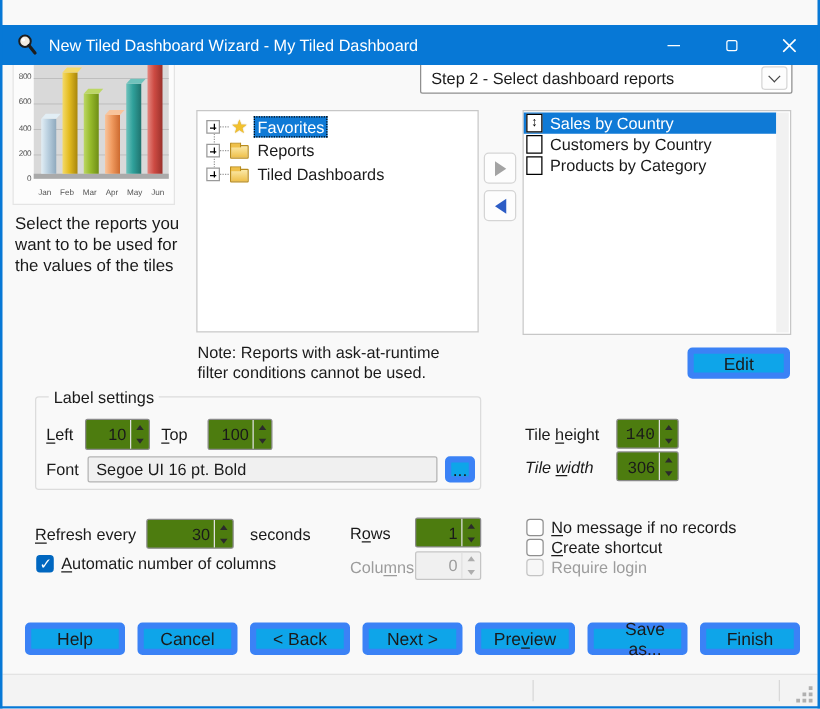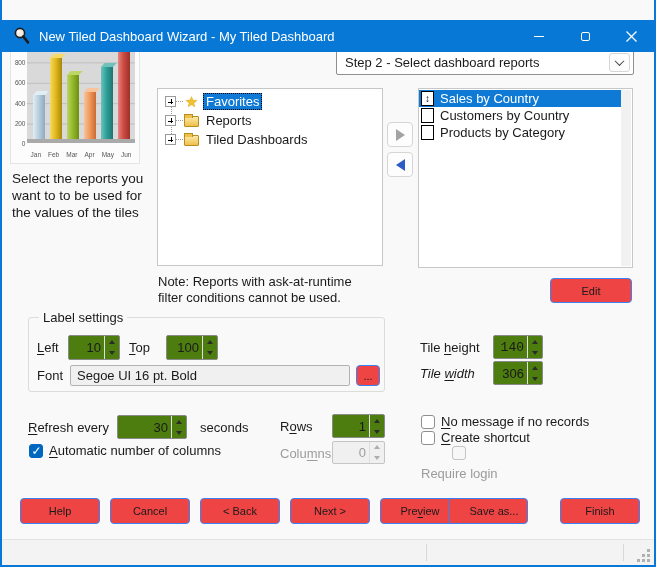--- a/index.html
+++ b/index.html
@@ -67,21 +67,21 @@
   
   .list-panel { position:absolute; left:418px; top:88px; width:215px; height:180px; background:#fff; border:1px solid #c7c7c7; padding:1px 0; }
   .list-scroll { position:absolute; right:1px; top:1px; bottom:1px; width:10px; background:#f1f1f1; }
   .list-row { position:relative; height:17px; margin-right:11px; display:flex; align-items:center; }
   .list-row.selected { background:#0f7ad6; color:#fff; }
   .row-box { width:13px; height:15px; margin:0 6px 0 2px; background:#fff; border:1px solid #000; flex:none; display:flex; align-items:center; justify-content:center; color:#000; font-size:10px; line-height:10px; }
 
   .note-text { position:absolute; left:158px; top:274px; width:250px; line-height:16px; }
 
   
-  .btn { background:#ef4444; border:1px solid #3b82f6; border-radius:4px; font-family:"Liberation Sans", sans-serif; font-size:11px; color:#1a1a1a; display:flex; align-items:center; justify-content:center; }
+  .btn { background:#0ea5e9; border:5px solid #3b82f6; border-radius:4px; font-family:"Liberation Sans", sans-serif; font-size:14px; color:#1a1a1a; display:flex; align-items:center; justify-content:center; }
   .edit-btn { position:absolute; left:550px; top:278px; width:82px; height:25px; }
 
   
   .groupbox { position:absolute; left:28px; top:317px; width:357px; height:75px; border:1px solid #dcdcdc; border-radius:3px; }
   .groupbox-title { position:absolute; left:10px; top:-8px; background:#f9f9f9; padding:0 4px; }
 
   .field-label { position:absolute; white-space:nowrap; }
   .disabled-text { color:#9c9c9c; }
 
   
@@ -354,31 +354,31 @@
   </div>
 
   <div class="cb-row" style="left:421px; top:414px;">
     <span class="cb-box"></span>
     <span><u>N</u>o message if no records</span>
   </div>
   <div class="cb-row" style="left:421px; top:430px;">
     <span class="cb-box"></span>
     <span><u>C</u>reate shortcut</span>
   </div>
-  <div class="cb-row disabled" style="left:421px; top:446px;flex-direction:column;">
+  <div class="cb-row disabled" style="left:421px; top:446px;">
     <span class="cb-box"></span>
     <span class="disabled-text">Require login</span>
   </div>
 
   <button class="btn footer-btn" style="left:20px;">Help</button>
   <button class="btn footer-btn" style="left:110px;">Cancel</button>
   <button class="btn footer-btn" style="left:200px;">&lt; Back</button>
   <button class="btn footer-btn" style="left:290px;">Next &gt;</button>
   <button class="btn footer-btn" style="left:380px;">Pre<u>v</u>iew</button>
-  <button class="btn footer-btn" style="left:448px;padding-left:12px;">Save as...</button>
+  <button class="btn footer-btn" style="left:470px;padding-left:12px;">Save as...</button>
   <button class="btn footer-btn" style="left:560px;">Finish</button>
 
   <div class="statusbar">
     <div class="status-divider" style="left:424px;"></div>
     <div class="status-divider" style="left:621px;"></div>
     <div class="resize-grip">
       <div class="grip-dot" style="right:0; bottom:10px;"></div>
       <div class="grip-dot" style="right:0; bottom:5px;"></div>
       <div class="grip-dot" style="right:5px; bottom:5px;"></div>
       <div class="grip-dot" style="right:0; bottom:0;"></div>

